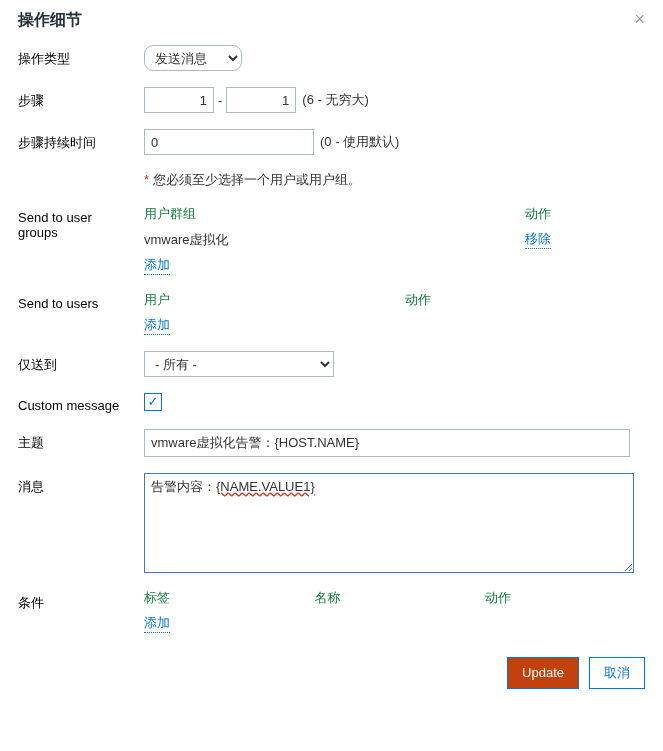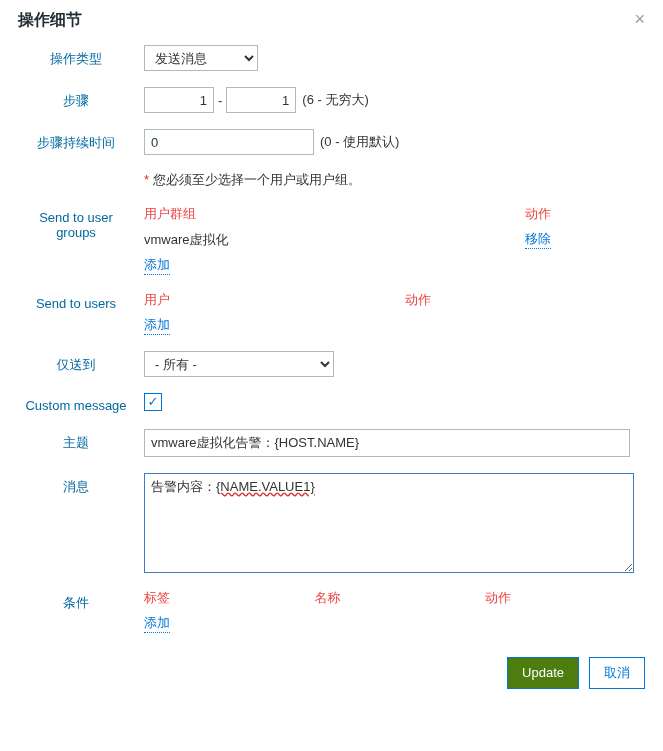--- a/index.html
+++ b/index.html
@@ -28,52 +28,52 @@
   line-height: 1;
   cursor: pointer;
 }
 .row {
   display: flex;
   align-items: flex-start;
   margin-bottom: 16px;
 }
 .label-col {
   width: 126px;
-  text-align: center;
+  text-align: left;
   padding-right: 10px;
   padding-top: 5px;
-  color: #0369a1;
+  color: #000000;
   flex-shrink: 0;
 }
 .field-col {
   flex: 1;
   min-width: 0;
 }
 select, input[type=text], textarea {
   font-family: inherit;
   font-size: 13px;
   color: #333;
   background: #fff;
   border: 1px solid #acbbc2;
   padding: 4px 6px;
 }
 select {
   height: 26px;
 }
-.op-type-select { width: 114px; }
+.op-type-select { width: 98px; border-radius: 9px; }
 .step-input { width: 70px; height: 26px; text-align: right; }
 .duration-input { width: 170px; height: 26px; }
 .hint { color: #333; margin-left: 6px; }
 .dash { margin: 0 4px; }
 .req-note { color: #333; }
 .req-ast { color: #d93025; margin-right: 4px; }
 .subtable { width: 100%; }
 .sub-head {
   display: flex;
-  color: #ef4444;
+  color: #15803d;
   padding-bottom: 4px;
 }
 .col-main { flex: 1; }
 .col-name { flex: 1; }
 .col-action { width: 120px; }
 .sub-row {
   display: flex;
   padding: 4px 0;
   color: #333;
 }
@@ -109,21 +109,21 @@
   justify-content: flex-end;
   gap: 10px;
   margin-top: 24px;
 }
 .btn {
   font-size: 13px;
   padding: 6px 14px;
   border: 1px solid #0275d8;
   cursor: pointer;
 }
-.btn-primary { background: #4d7c0f; color: #fff; }
+.btn-primary { background: #c2410c; color: #fff; }
 .btn-secondary { background: #fff; color: #0275d8; }
 .cond-head .col-main { flex:1; }
 </style>
 </head>
 <body>
 
 <div class="modal-header">
   <div class="modal-title">操作细节</div>
   <div class="close-x">×</div>
 </div>

